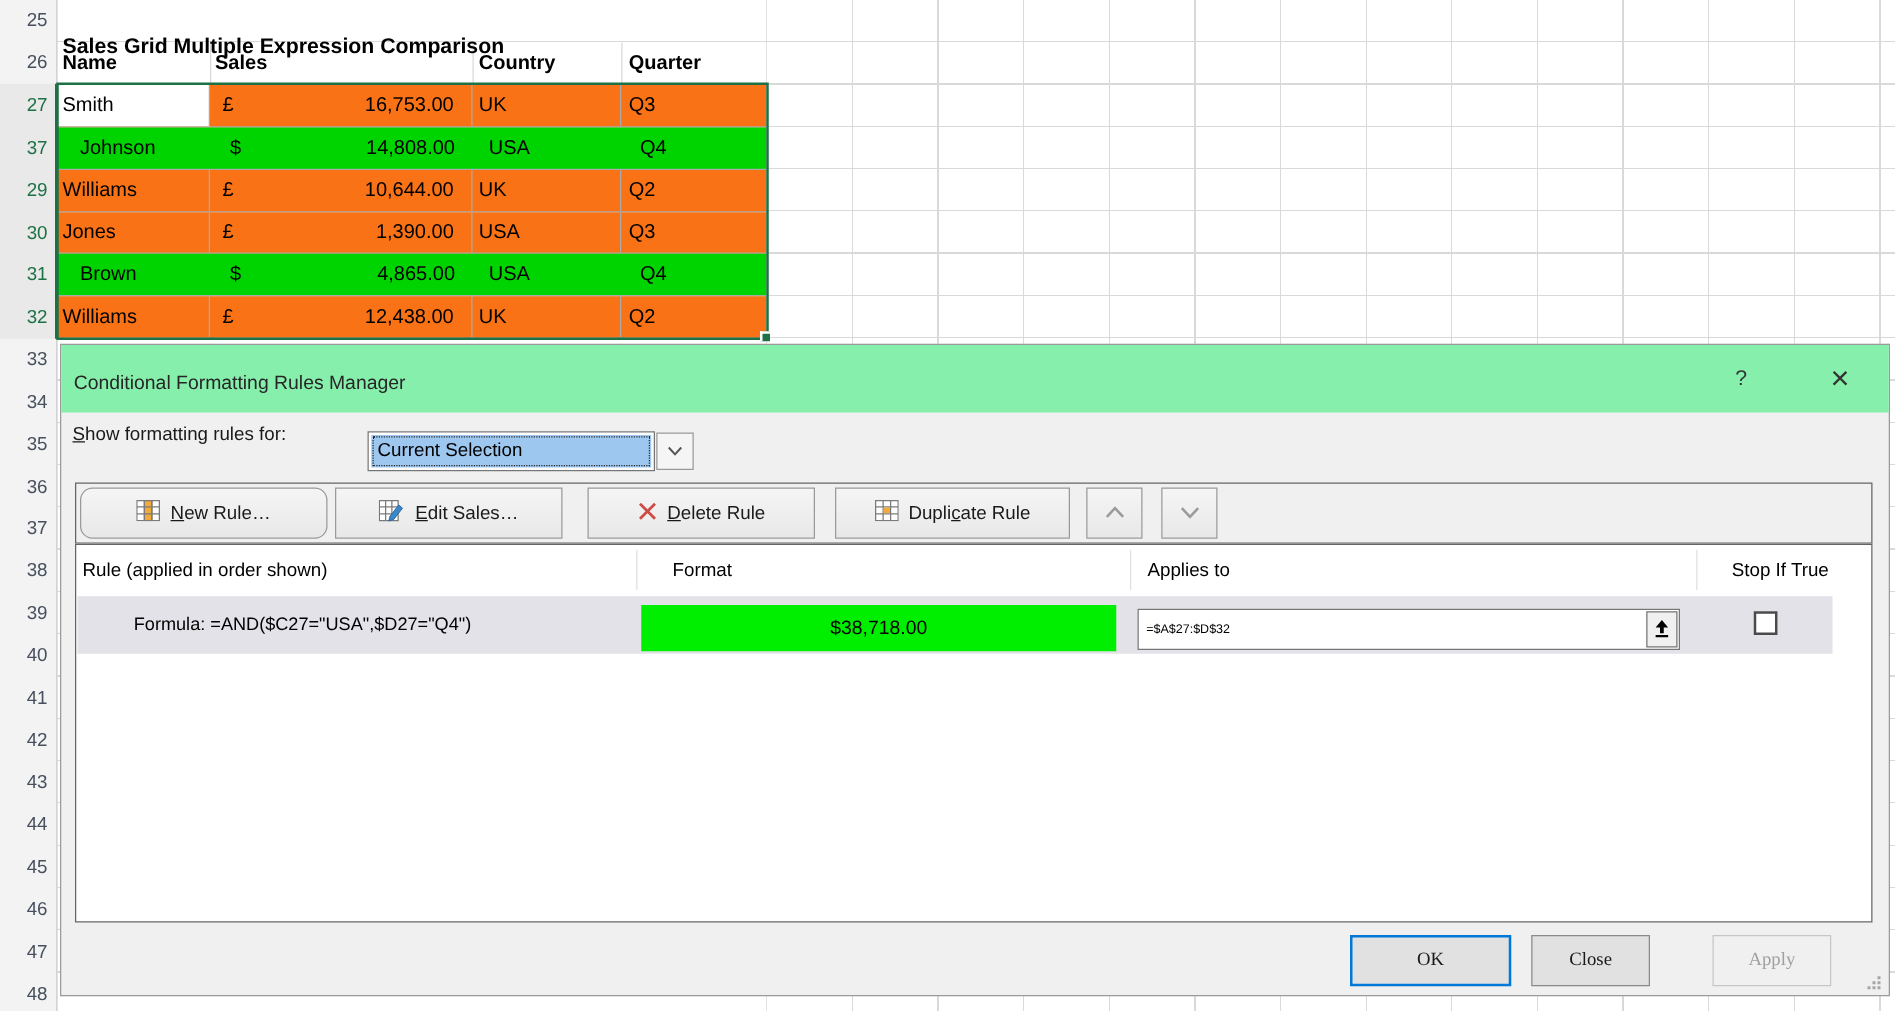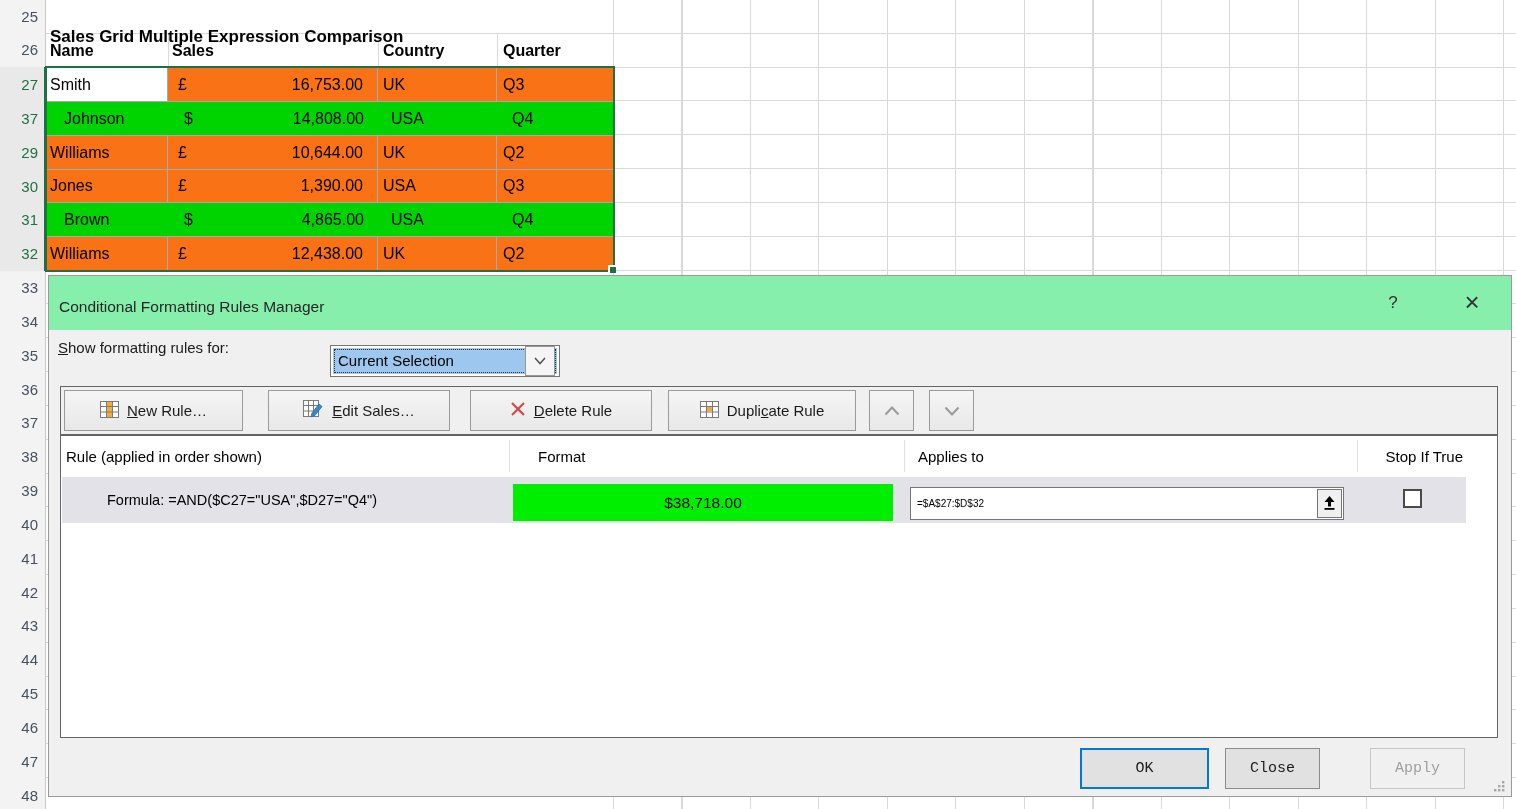--- a/index.html
+++ b/index.html
@@ -49,32 +49,32 @@
   
   #dialog { position:absolute; left:48px; top:275px; width:1464px; height:522px;
     background:#f0f0f0; border:1px solid #9a9a9a; font-size:15px; color:#1a1a1a; }
   #dlg-titlebar { position:absolute; left:0; top:0; width:100%; height:54px; background:#86efac; }
   #dlg-title { position:absolute; left:10px; top:0; height:54px; line-height:62px; font-size:15.5px; color:#262626; }
   #dlg-help  { position:absolute; left:1333px; top:17px; width:22px; height:24px; text-align:center; font-size:17px; color:#333; cursor:pointer; }
   #dlg-close { position:absolute; left:1408px; top:10px; width:30px; height:32px; text-align:center; font-size:26px; font-weight:300; color:#333; line-height:32px; cursor:pointer; }
 
   #show-label { position:absolute; left:9px; top:63px; }
   .mn { text-decoration:underline; }
-  #combo { position:absolute; left:245px; top:69px; width:230px; height:32px; background:#fff; border:1px solid #767676;margin-left:36px; }
+  #combo { position:absolute; left:245px; top:69px; width:230px; height:32px; background:#fff; border:1px solid #767676; }
   #combo-text { position:absolute; inset:2px; background:#9dc7ef; outline:1px dotted #2b2b2b; outline-offset:-2px;
     line-height:26px; padding-left:5px; color:#000; }
   #combo-arrow { position:absolute; left:476px; top:70px; width:30px; height:30px; background:#f5f5f5;
     border:1px solid #999; display:flex; align-items:center; justify-content:center; }
 
   #toolbar-frame { position:absolute; left:11px; top:110px; width:1438px; height:49px;
     background:#f0f0f0; border:1px solid #646464; }
   .tbtn { position:absolute; top:114px; height:41px; background:linear-gradient(#f5f5f5,#e8e8e8);
     border:1px solid #9a9a9a; display:flex; align-items:center; justify-content:center; gap:8px;
     font-size:15px; color:#1a1a1a; cursor:pointer; }
-  #btn-new    { left:15px;  width:179px; }
+  #btn-new    { left:15px;  width:198px;border-radius:10px; }
   #btn-edit   { left:219px; width:182px; }
   #btn-delete { left:421px; width:182px; }
   #btn-dup    { left:619px; width:188px; }
   #btn-up     { left:820px; width:45px; }
   #btn-down   { left:880px; width:45px; }
 
   #list-frame { position:absolute; left:11px; top:159px; width:1438px; height:303px;
     background:#fff; border:1px solid #646464; }
   .lhead { position:absolute; top:9px; height:24px; line-height:24px; font-size:15px; color:#000; }
   #lh-rule { left:5px; } #lh-format { left:477px; } #lh-applies { left:857px; }
@@ -87,21 +87,21 @@
     text-align:center; line-height:37px; font-size:15.5px; color:#000; }
   #applies-input { position:absolute; left:848px; top:10px; width:434px; height:33px;
     border:1px solid #767676; background:#fff; font-family:"Liberation Sans",sans-serif;
     font-size:10px; padding:0 20px 0 6px; color:#000; }
   #range-btn { position:absolute; left:1255px; top:12px; width:25px; height:29px; background:#f0f0f0;
     border:1px solid #767676; display:flex; align-items:center; justify-content:center; cursor:pointer; }
   #stop-checkbox { position:absolute; left:1341px; top:12px; width:19px; height:19px;
     appearance:none; -webkit-appearance:none; background:#fff; border:2px solid #4a4a4a; cursor:pointer; }
 
   .dlg-btn { position:absolute; top:472px; height:41px; background:#e1e1e1; border:1px solid #8a8a8a;
-    font-family:Liberation Mono, monospace; font-size:15px; color:#1a1a1a; cursor:pointer; }
+    font-family:Liberation Serif, serif; font-size:15px; color:#1a1a1a; cursor:pointer; }
   #btn-ok    { left:1031px; width:129px; border:2px solid #0078d7; }
   #btn-close { left:1176px; width:95px; }
   #btn-apply { left:1321px; width:95px; background:#f0f0f0; border:1px solid #c6c6c6; color:#a0a0a0; }
   #grip { position:absolute; left:1443px; top:503px; }
 </style>
 </head>
 <body>
 
 <div id="sheet">
   <div class="row-lines"></div>

